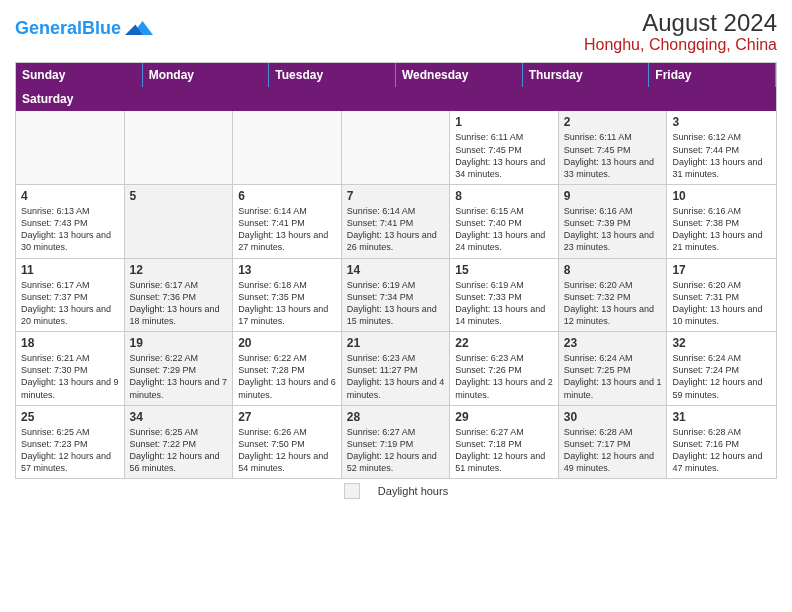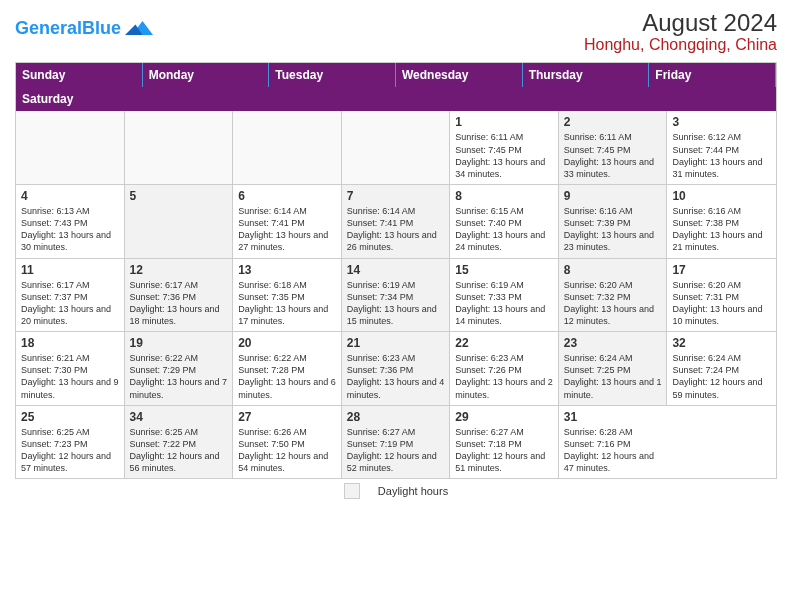--- a/index.html
+++ b/index.html
@@ -305,21 +305,21 @@
           <div class="cal-cell">
             <span class="day-num">20</span>
             <div class="cell-info">Sunrise: 6:22 AM
 Sunset: 7:28 PM
 Daylight: 13 hours
 and 6 minutes.</div>
           </div>
           <div class="cal-cell shaded">
             <span class="day-num">21</span>
             <div class="cell-info">Sunrise: 6:23 AM
-Sunset: 7:36 PM
+Sunset: 11:27 PM
 Daylight: 13 hours
 and 4 minutes.</div>
           </div>
           <div class="cal-cell">
             <span class="day-num">22</span>
             <div class="cell-info">Sunrise: 6:23 AM
 Sunset: 7:26 PM
 Daylight: 13 hours
 and 2 minutes.</div>
           </div>
@@ -366,20 +366,27 @@
 Sunset: 7:19 PM
 Daylight: 12 hours
 and 52 minutes.</div>
           </div>
           <div class="cal-cell">
             <span class="day-num">29</span>
             <div class="cell-info">Sunrise: 6:27 AM
 Sunset: 7:18 PM
 Daylight: 12 hours
 and 51 minutes.</div>
+          </div>
+          <div class="cal-cell shaded">
+            <span class="day-num">30</span>
+            <div class="cell-info">Sunrise: 6:28 AM
+Sunset: 7:17 PM
+Daylight: 12 hours
+and 49 minutes.</div>
           </div>
           <div class="cal-cell">
             <span class="day-num">31</span>
             <div class="cell-info">Sunrise: 6:28 AM
 Sunset: 7:16 PM
 Daylight: 12 hours
 and 47 minutes.</div>
           </div>
         </div>
       </div>

